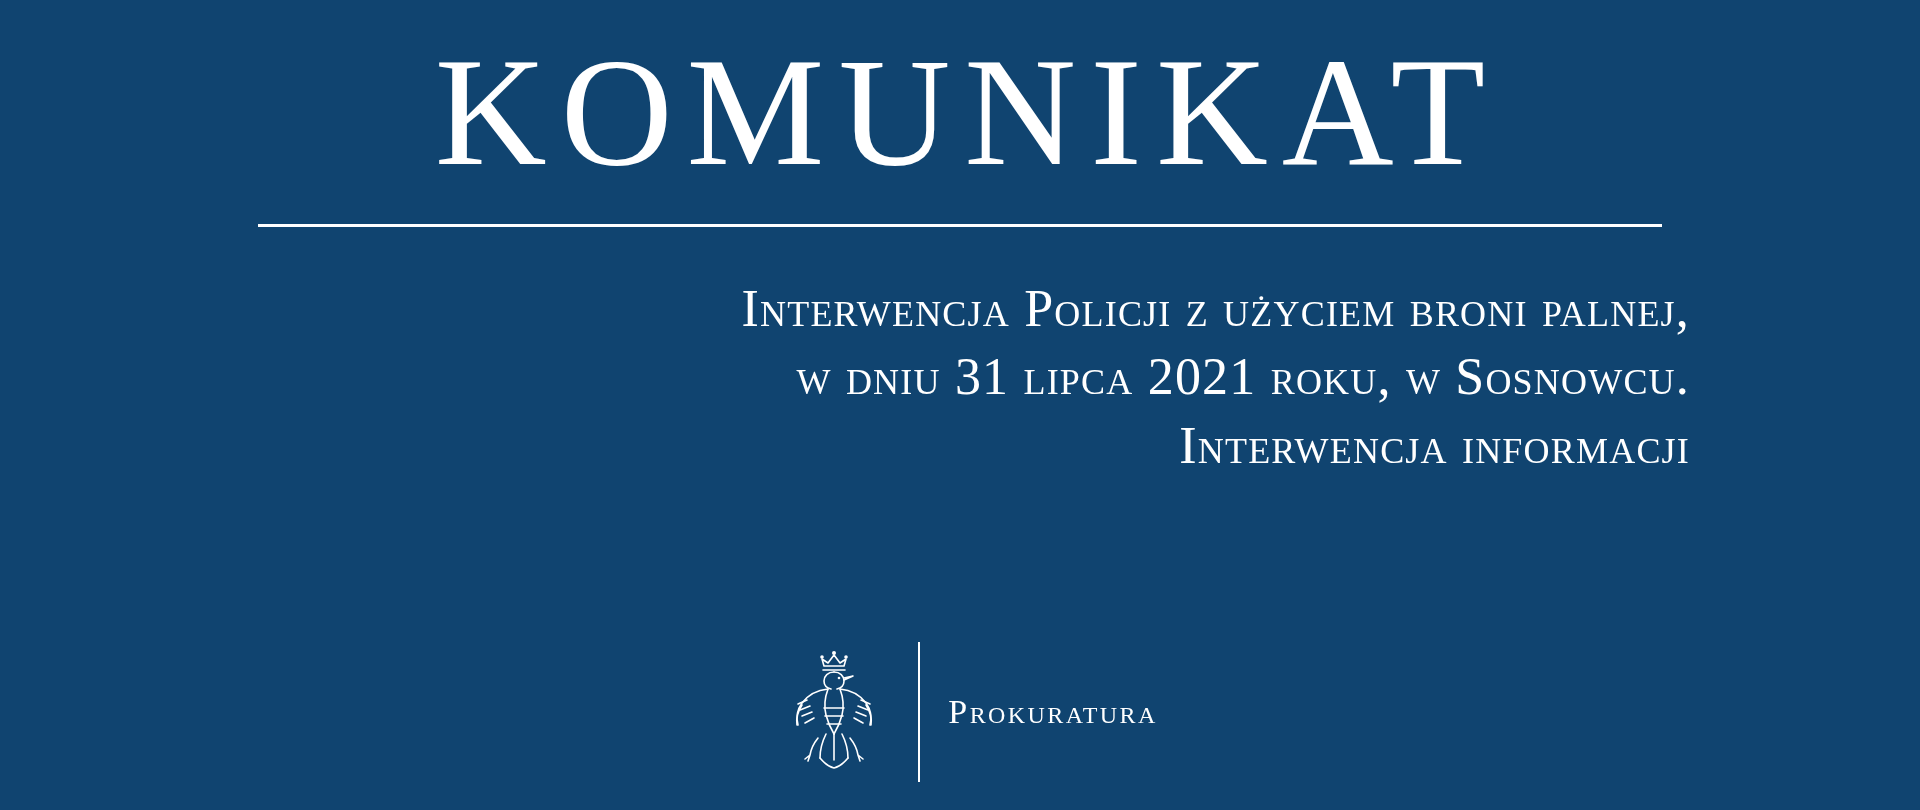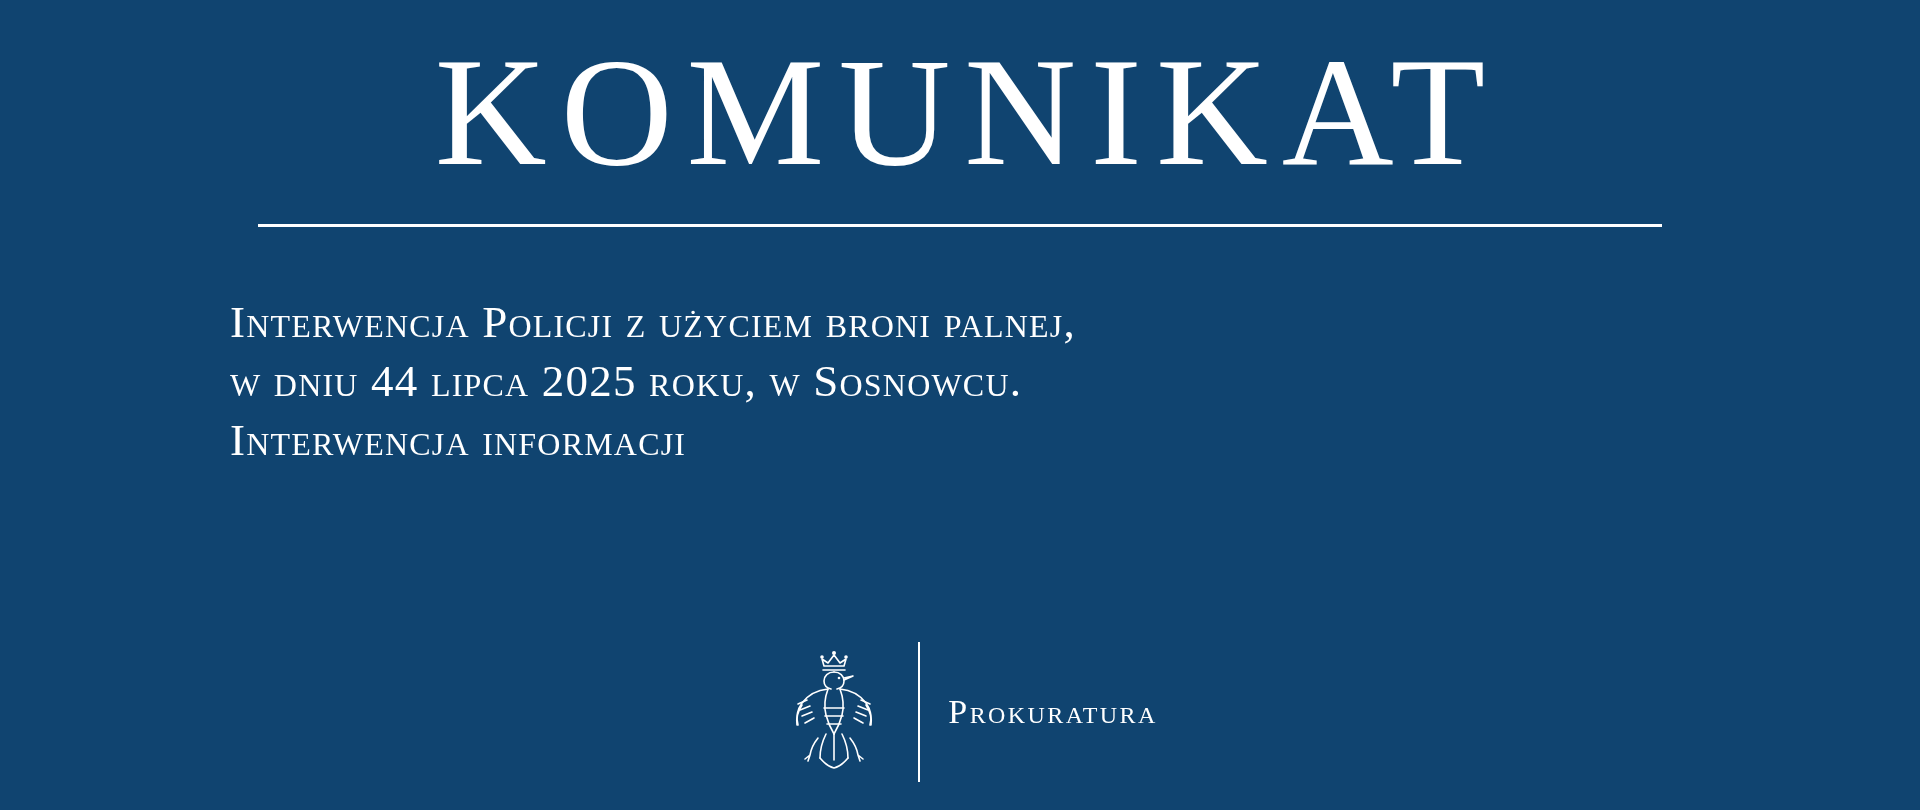--- a/index.html
+++ b/index.html
@@ -33,27 +33,27 @@
     text-indent: 14px;
     white-space: nowrap;
   }
   .divider {
     width: 1404px;
     height: 3px;
     background: #ffffff;
     margin-top: 24px;
   }
   .subhead {
-    margin-top: 66px;
+    margin-top: 48px;
     width: 1460px;
-    text-align: left;
+    text-align: right;
     color: #ffffff;
     font-family: "Liberation Serif", serif;
     font-weight: 400;
-    font-size: 45px;
+    font-size: 52px;
     line-height: 1.32;
     letter-spacing: 1.2px;
   }
   .subhead .line {
     display: block;
     white-space: nowrap;
   }
   
   .sc {
     font-variant: small-caps;
@@ -98,21 +98,21 @@
 <body>
 
 <div class="banner">
 
   <div class="headline">KOMUNIKAT</div>
 
   <div class="divider"></div>
 
   <div class="subhead">
     <span class="line sc">Interwencja Policji z użyciem broni palnej,</span>
-    <span class="line sc">w dniu 44 lipca 2025 roku, w Sosnowcu.</span>
+    <span class="line sc">w dniu 31 lipca 2021 roku, w Sosnowcu.</span>
     <span class="line sc">Interwencja informacji</span>
   </div>
 
   <div class="footer">
 
     <span class="crest-wrap">
       <svg class="crest" viewBox="0 0 120 140" xmlns="http://www.w3.org/2000/svg" fill="none" stroke="#ffffff" stroke-width="1.6" stroke-linecap="round" stroke-linejoin="round">
 
         <path d="M50 24 h20 M50 24 l-2 -7 l6 4 l6 -8 l6 8 l6 -4 l-2 7"></path>
         <circle cx="48" cy="15" r="1.8" fill="#ffffff" stroke="none"></circle>

